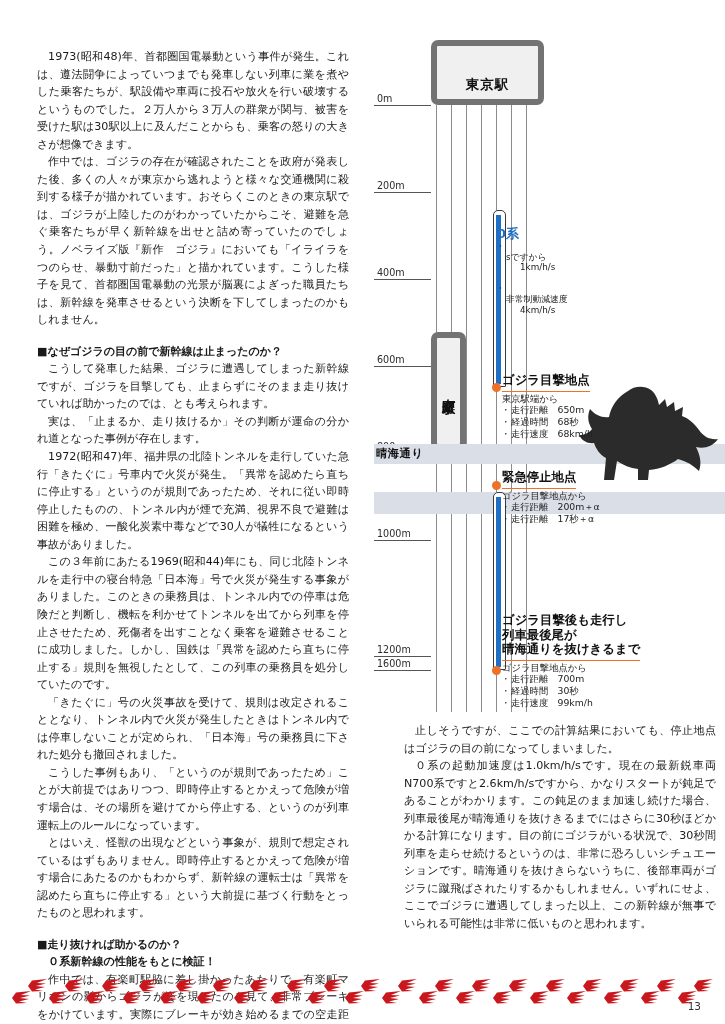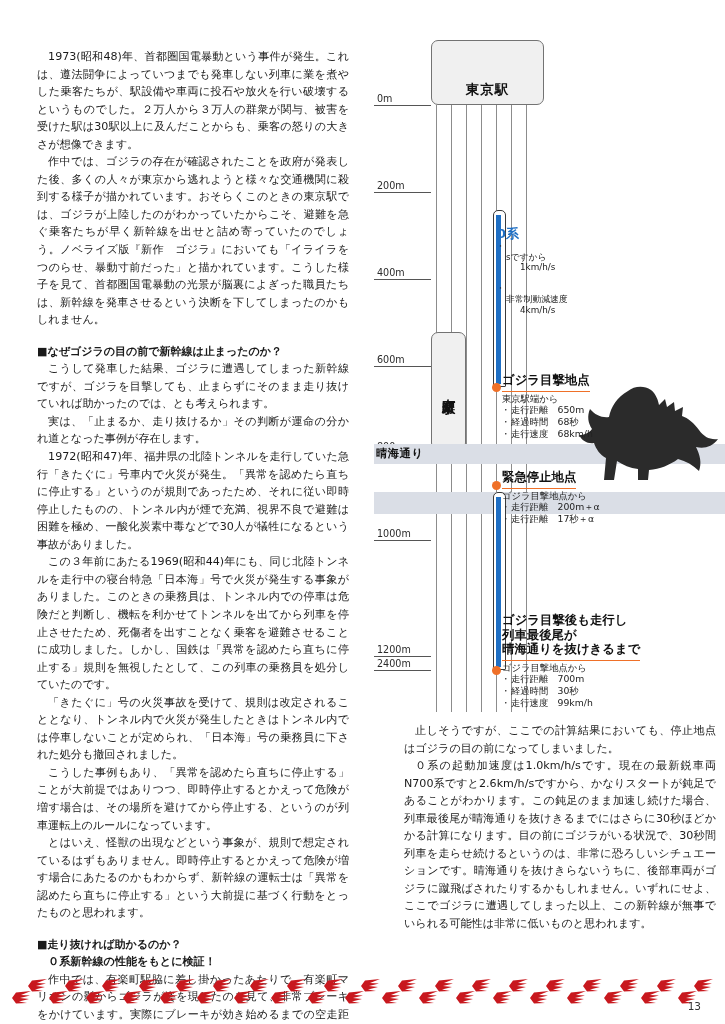--- a/index.html
+++ b/index.html
@@ -36,21 +36,21 @@
     text-indent:1em;
   }
   .gap{height:14px;}
 
   
   #diagram{position:absolute;left:374px;top:40px;width:351px;height:672px;}
 
   .station-box{
     position:absolute;
     background:#f0f0f0;
-    border:1px solid #737373;
+    border:6px solid #737373;
     border-radius:7px;
     box-sizing:border-box;
   }
   #tokyo-station{
     left:57px;top:0px;width:113px;height:65px;
     display:flex;align-items:flex-end;justify-content:center;
     padding-bottom:5px;
   }
   #tokyo-station .st-label{
     font-size:13.5px;font-weight:bold;color:#111;letter-spacing:1px;
@@ -192,21 +192,21 @@
   <div class="col" id="left-col">
     <p class="para">1973(昭和48)年、首都圏国電暴動という事件が発生。これは、遵法闘争によっていつまでも発車しない列車に業を煮やした乗客たちが、駅設備や車両に投石や放火を行い破壊するというものでした。２万人から３万人の群衆が関与、被害を受けた駅は30駅以上に及んだことからも、乗客の怒りの大きさが想像できます。</p>
     <p class="para">作中では、ゴジラの存在が確認されたことを政府が発表した後、多くの人々が東京から逃れようと様々な交通機関に殺到する様子が描かれています。おそらくこのときの東京駅では、ゴジラが上陸したのがわかっていたからこそ、避難を急ぐ乗客たちが早く新幹線を出せと詰め寄っていたのでしょう。ノベライズ版『新作　ゴジラ』においても「イライラをつのらせ、暴動寸前だった」と描かれています。こうした様子を見て、首都圏国電暴動の光景が脳裏によぎった職員たちは、新幹線を発車させるという決断を下してしまったのかもしれません。</p>
     <div class="gap"></div>
     <p class="heading">■なぜゴジラの目の前で新幹線は止まったのか？</p>
     <p class="para">こうして発車した結果、ゴジラに遭遇してしまった新幹線ですが、ゴジラを目撃しても、止まらずにそのまま走り抜けていれば助かったのでは、とも考えられます。</p>
     <p class="para">実は、「止まるか、走り抜けるか」その判断が運命の分かれ道となった事例が存在します。</p>
     <p class="para">1972(昭和47)年、福井県の北陸トンネルを走行していた急行「きたぐに」号車内で火災が発生。「異常を認めたら直ちに停止する」というのが規則であったため、それに従い即時停止したものの、トンネル内が煙で充満、視界不良で避難は困難を極め、一酸化炭素中毒などで30人が犠牲になるという事故がありました。</p>
     <p class="para">この３年前にあたる1969(昭和44)年にも、同じ北陸トンネルを走行中の寝台特急「日本海」号で火災が発生する事象がありました。このときの乗務員は、トンネル内での停車は危険だと判断し、機転を利かせてトンネルを出てから列車を停止させたため、死傷者を出すことなく乗客を避難させることに成功しました。しかし、国鉄は「異常を認めたら直ちに停止する」規則を無視したとして、この列車の乗務員を処分していたのです。</p>
     <p class="para">「きたぐに」号の火災事故を受けて、規則は改定されることとなり、トンネル内で火災が発生したときはトンネル内では停車しないことが定められ、「日本海」号の乗務員に下された処分も撤回されました。</p>
-    <p class="para">こうした事例もあり、「異常を認めたら直ちに停止する」ことが大前提ではありつつ、即時停止するとかえって危険が増す場合は、その場所を避けてから停止する、というのが列車運転上のルールになっています。</p>
+    <p class="para">こうした事例もあり、「というのが規則であったため」ことが大前提ではありつつ、即時停止するとかえって危険が増す場合は、その場所を避けてから停止する、というのが列車運転上のルールになっています。</p>
     <p class="para">とはいえ、怪獣の出現などという事象が、規則で想定されているはずもありません。即時停止するとかえって危険が増す場合にあたるのかもわからず、新幹線の運転士は「異常を認めたら直ちに停止する」という大前提に基づく行動をとったものと思われます。</p>
     <div class="gap"></div>
     <p class="heading">■走り抜ければ助かるのか？</p>
     <p class="heading2">０系新幹線の性能をもとに検証！</p>
     <p class="para">作中では、有楽町駅脇に差し掛かったあたりで、有楽町マリオンの影からゴジラが姿を現したのを見て、非常ブレーキをかけています。実際にブレーキが効き始めるまでの空走距離等も考慮すると、20秒程度で新幹線は停</p>
   </div>
 
   <div class="col" id="right-col">
     <p class="para">止しそうですが、ここでの計算結果においても、停止地点はゴジラの目の前になってしまいました。</p>
     <p class="para">０系の起動加速度は1.0km/h/sです。現在の最新鋭車両N700系ですと2.6km/h/sですから、かなりスタートが鈍足であることがわかります。この鈍足のまま加速し続けた場合、列車最後尾が晴海通りを抜けきるまでにはさらに30秒ほどかかる計算になります。目の前にゴジラがいる状況で、30秒間列車を走らせ続けるというのは、非常に恐ろしいシチュエーションです。晴海通りを抜けきらないうちに、後部車両がゴジラに蹴飛ばされたりするかもしれません。いずれにせよ、ここでゴジラに遭遇してしまった以上、この新幹線が無事でいられる可能性は非常に低いものと思われます。</p>
@@ -247,21 +247,21 @@
     <div class="tick" style="top:413px;">
       <span>800m</span>
     </div>
     <div class="tick" style="top:500px;">
       <span>1000m</span>
     </div>
     <div class="tick" style="top:616px;">
       <span>1200m</span>
     </div>
     <div class="tick" style="top:630px;">
-      <span>2400m</span>
+      <span>1600m</span>
     </div>
 
     <div id="harumi-band2"></div>
     <div id="harumi-band" style="top:404px;"></div>
     <div id="harumi-label" style="top:406px;">晴海通り</div>
 
     <div class="train" style="left:119px;top:170px;height:177px;">
       <div class="body"></div>
     </div>
 

